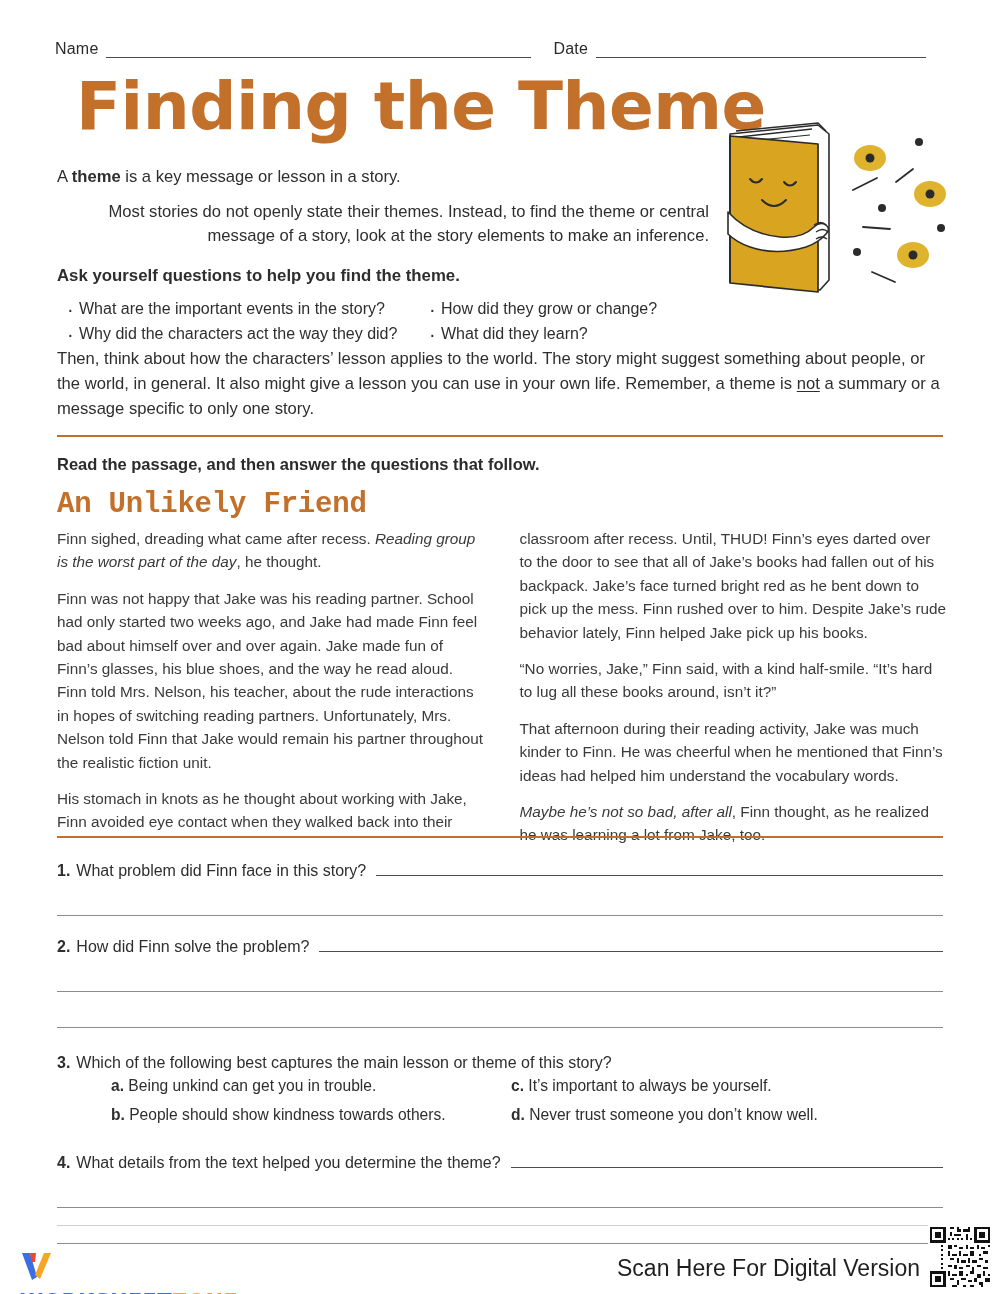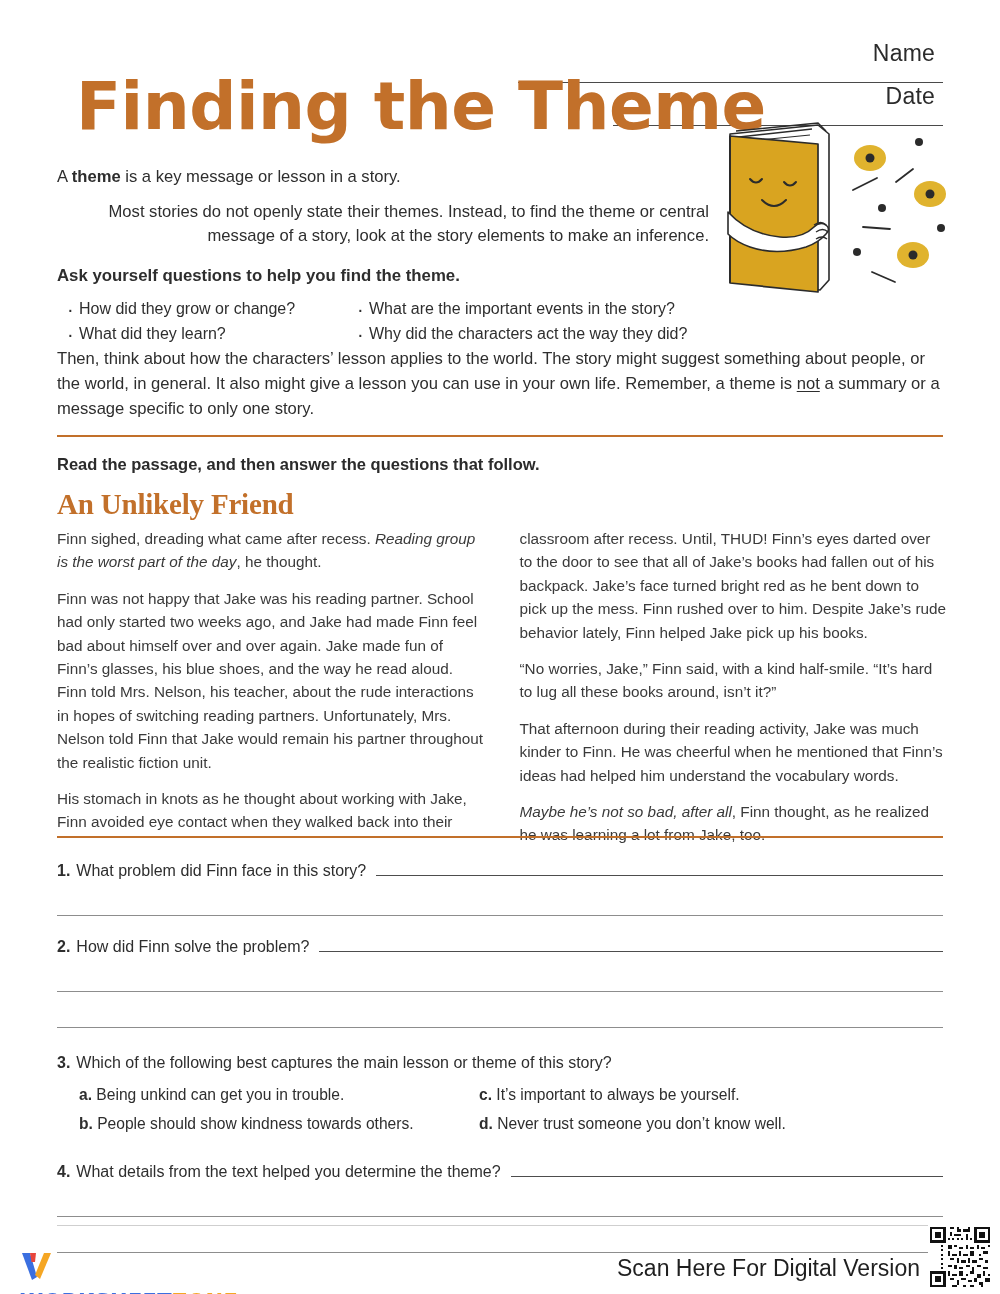--- a/index.html
+++ b/index.html
@@ -20,23 +20,22 @@
   }
 
   
   .namedate {
     position: absolute;
     left: 55px;
     top: 40px;
     width: 888px;
     display: flex;
     align-items: flex-end;
-    font-size: 23px;
+    font-size: 16px;
     color: #2b2b2b;
-    flex-direction: column;
   }
   .nd-label { white-space: nowrap; padding-right: 8px; letter-spacing: .2px; }
   .nd-rule {
     flex: 0 0 auto;
     border-bottom: 1.4px solid #4a4a4a;
     height: 15px;
   }
   .nd-rule.name { width: 425px; }
   .nd-rule.date { width: 330px; }
   .nd-label.date { padding-left: 22px; }
@@ -137,21 +136,21 @@
   }
 
   
   .story-title {
     position: absolute;
     left: 57px;
     top: 488px;
     font-size: 29px;
     font-weight: 700;
     color: #c2702a;
-    font-family: Liberation Serif, serif;
+    font-family: Liberation Mono, monospace;
     letter-spacing: -0.2px;
   }
   .story-cols {
     position: absolute;
     left: 57px;
     top: 527px;
     width: 890px;
     display: flex;
     gap: 35px;
     justify-content: space-between;
@@ -188,22 +187,22 @@
   }
   .answer-line {
     width: 886px;
     height: 0;
     border-bottom: 1.3px solid #8d8d8d;
   }
 
   
   .choices {
     display: flex;
-    margin-top: 9px;
     padding-left: 22px;
+    justify-content: center;
   }
   .choice-col { width: 400px; }
   .choice {
     font-size: 15.6px;
     line-height: 1.85;
     color: #2e2e2e;
   }
   .choice b { font-weight: 700; }
 
   
@@ -301,27 +300,27 @@
       <line x1="163" y1="115" x2="190" y2="117" stroke="#2b2b2b" stroke-width="1.8" stroke-linecap="round"></line>
       <line x1="172" y1="160" x2="195" y2="170" stroke="#2b2b2b" stroke-width="1.8" stroke-linecap="round"></line>
     </svg>
   </div>
 
   <div class="intro">
     <p><span>A </span><b>theme</b><span> is a key message or lesson in a story.</span></p>
     <p class="wide">Most stories do not openly state their themes. Instead, to find the theme or central message of a story, look at the story elements to make an inference.</p>
     <div class="ask-heading">Ask yourself questions to help you find the theme.</div>
     <div class="bullets">
+      <div class="bullet-col">
+        <div class="bullet">What are the important events in the story?</div>
+        <div class="bullet">Why did the characters act the way they did?</div>
+      </div>
       <div class="bullet-col second">
         <div class="bullet">How did they grow or change?</div>
         <div class="bullet">What did they learn?</div>
-      </div>
-      <div class="bullet-col">
-        <div class="bullet">What are the important events in the story?</div>
-        <div class="bullet">Why did the characters act the way they did?</div>
       </div>
     </div>
   </div>
 
   <div class="closing"><span>Then, think about how the characters’ lesson applies to the world. The story might suggest something about people, or the world, in general. It also might give a lesson you can use in your own life. Remember, a theme is </span><u>not</u><span> a summary or a message specific to only one story.</span></div>
 
   <div class="divider d1"></div>
 
   <div class="read-prompt">Read the passage, and then answer the questions that follow.</div>
   <div class="story-title">An Unlikely Friend</div>

